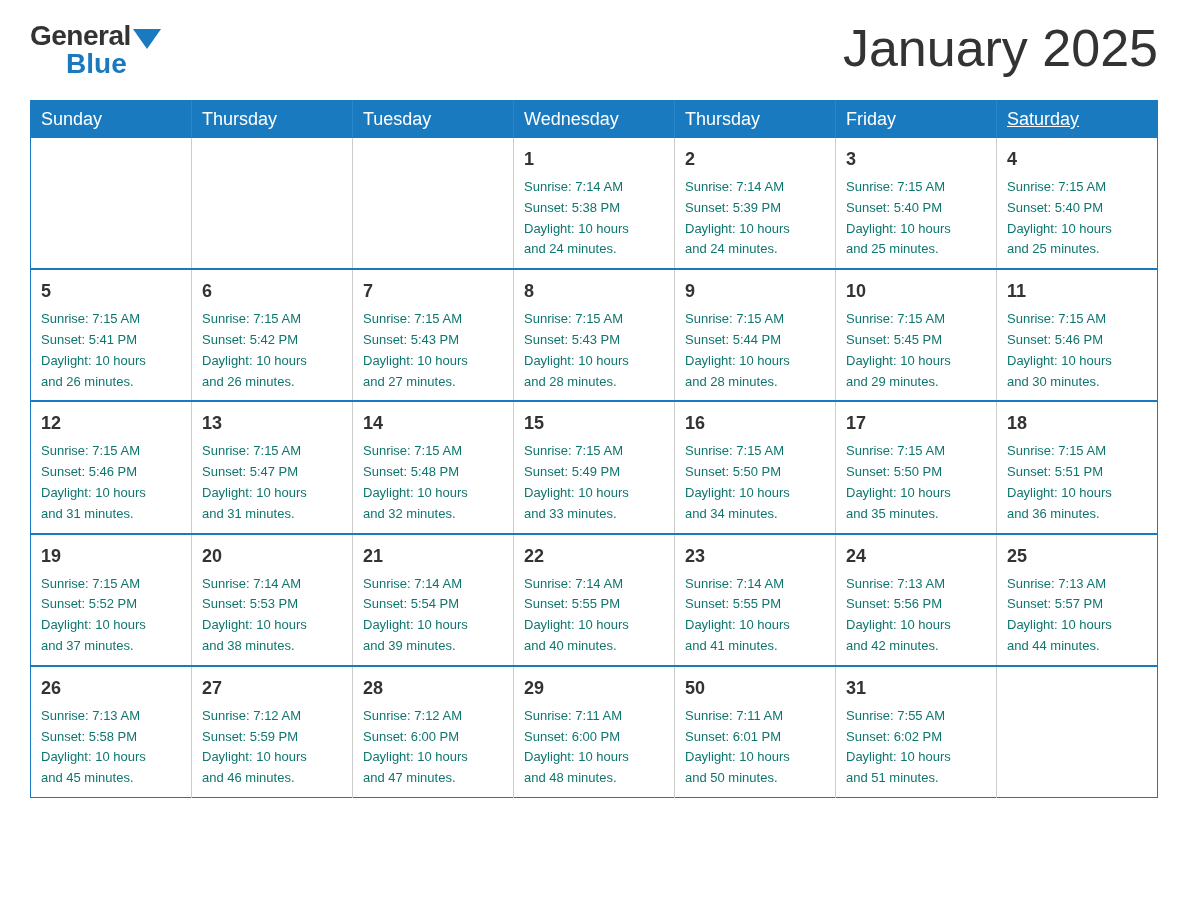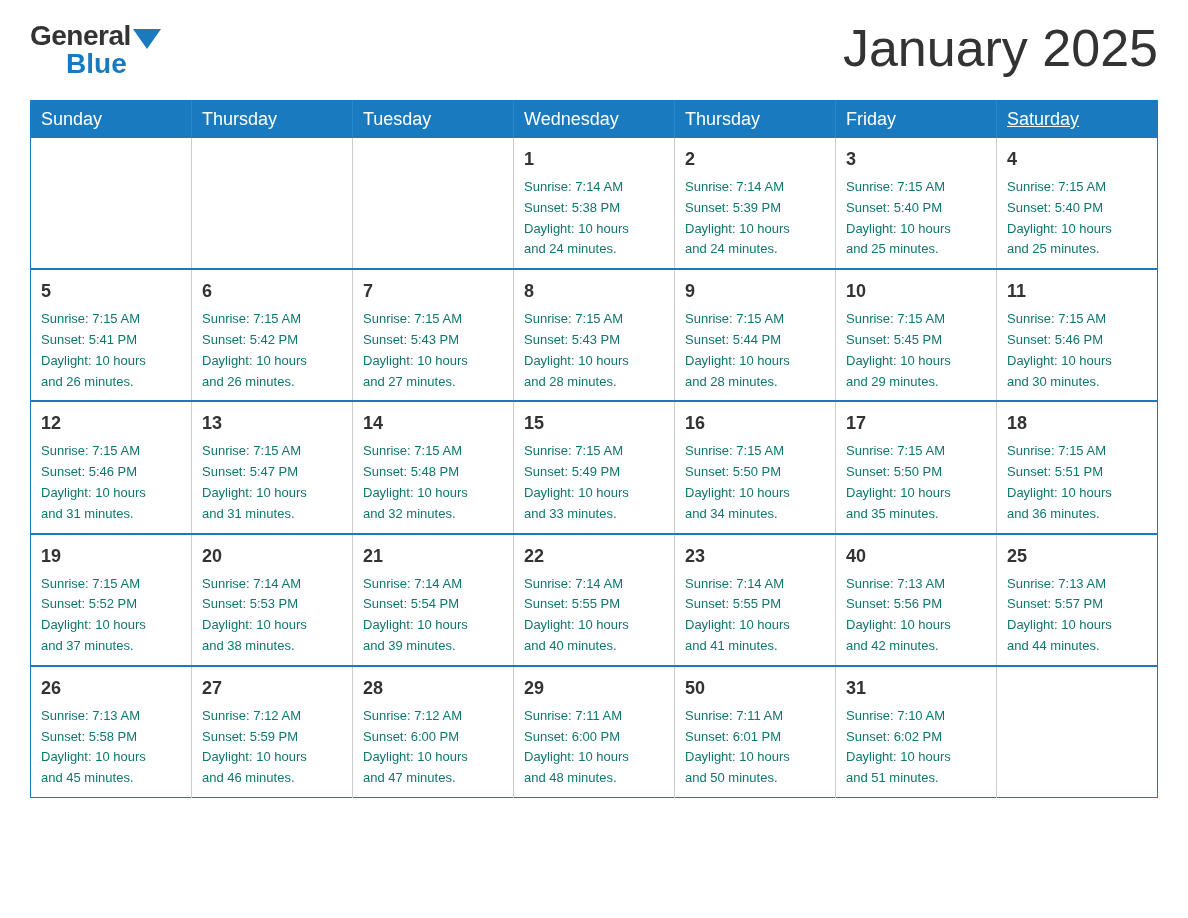--- a/index.html
+++ b/index.html
@@ -325,21 +325,21 @@
 and 40 minutes.</div>
         </td>
         <td>
           <span class="day-number">23</span>
           <div class="day-info" style="white-space: pre-line;">Sunrise: 7:14 AM
 Sunset: 5:55 PM
 Daylight: 10 hours
 and 41 minutes.</div>
         </td>
         <td>
-          <span class="day-number">40</span>
+          <span class="day-number">24</span>
           <div class="day-info" style="white-space: pre-line;">Sunrise: 7:13 AM
 Sunset: 5:56 PM
 Daylight: 10 hours
 and 42 minutes.</div>
         </td>
         <td>
           <span class="day-number">25</span>
           <div class="day-info" style="white-space: pre-line;">Sunrise: 7:13 AM
 Sunset: 5:57 PM
 Daylight: 10 hours
@@ -377,21 +377,21 @@
         </td>
         <td>
           <span class="day-number">50</span>
           <div class="day-info" style="white-space: pre-line;">Sunrise: 7:11 AM
 Sunset: 6:01 PM
 Daylight: 10 hours
 and 50 minutes.</div>
         </td>
         <td>
           <span class="day-number">31</span>
-          <div class="day-info" style="white-space: pre-line;">Sunrise: 7:10 AM
+          <div class="day-info" style="white-space: pre-line;">Sunrise: 7:55 AM
 Sunset: 6:02 PM
 Daylight: 10 hours
 and 51 minutes.</div>
         </td>
         <td class="empty-cell"></td>
       </tr>
     </tbody>
 </table>
 
 </body></html>

